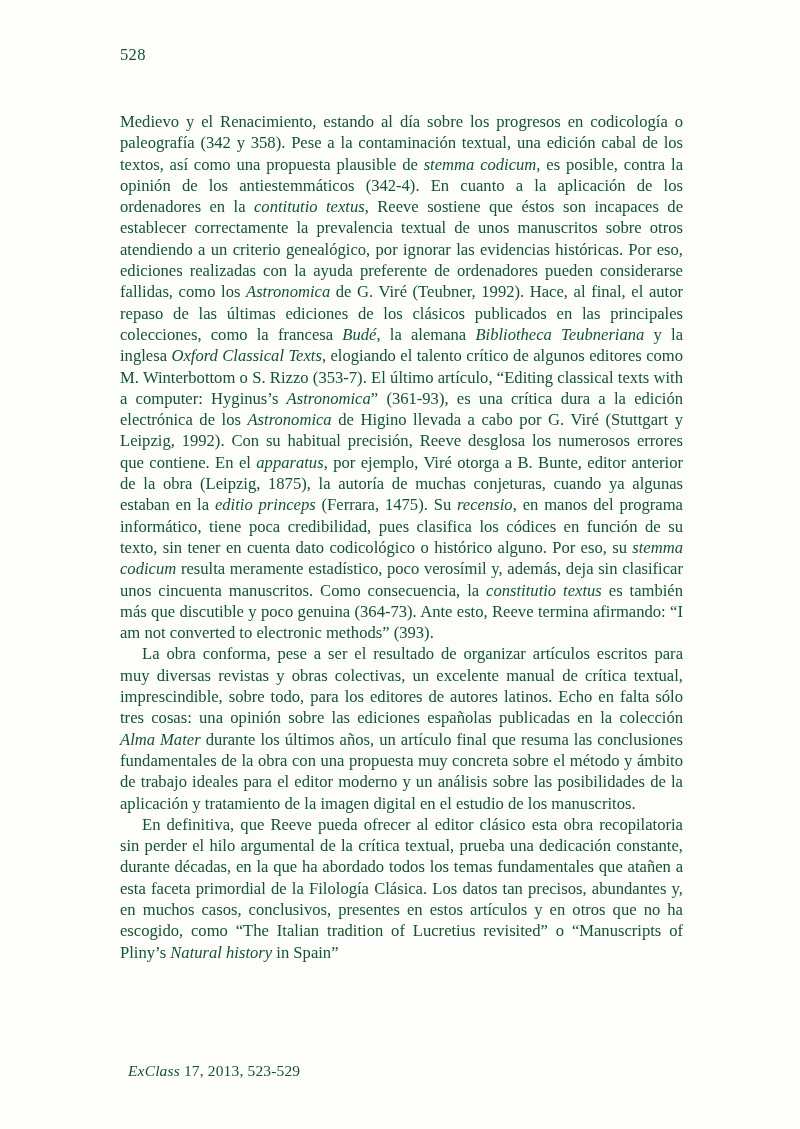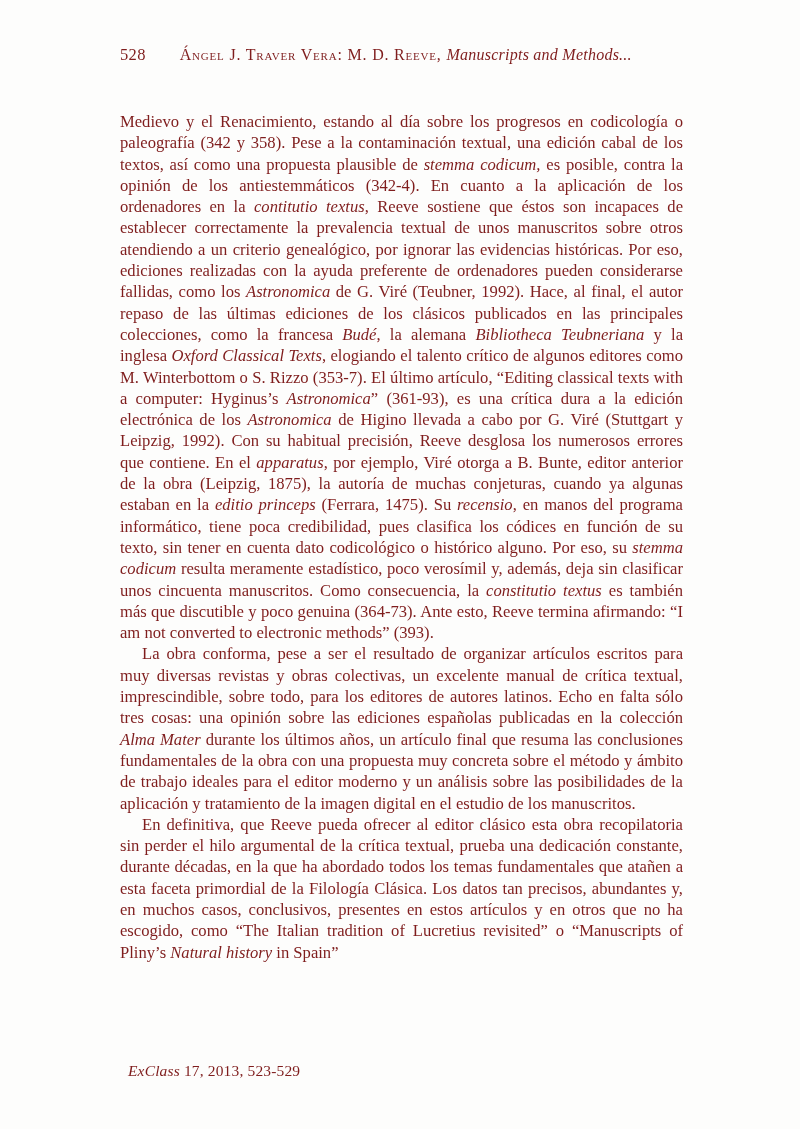--- a/index.html
+++ b/index.html
@@ -7,21 +7,21 @@
     margin: 0;
     padding: 0;
     background: #e8e8e8;
   }
   .page {
     position: relative;
     width: 800px;
     height: 1129px;
     margin: 0 auto;
     background: #fdfdfc;
-    color: #7f1d1d;
+    color: #14532d;
     font-family: "Liberation Serif", "DejaVu Serif", serif;
     overflow: hidden;
   }
   .page-header {
     position: absolute;
     top: 45px;
     left: 120px;
     right: 117px;
     display: flex;
     align-items: baseline;
@@ -66,21 +66,20 @@
     letter-spacing: 0.01em;
   }
 </style>
 </head>
 <body>
 
 <div class="page">
 
   <header class="page-header">
     <span class="page-number">528</span>
-    <span class="running-title"><span class="seg-smallcaps">Ángel J. Traver Vera: M. D. Reeve, </span><span class="seg-italic">Manuscripts and Methods...</span></span>
   </header>
 
   <main class="page-body">
       <p class="para"><span class="seg-normal">Medievo y el Renacimiento, estando al día sobre los progresos en codicología o paleografía (342 y 358). Pese a la contaminación textual, una edición cabal de los textos, así como una propuesta plausible de </span><span class="seg-italic">stemma codicum,</span><span class="seg-normal"> es posible, contra la opinión de los antiestemmáticos (342-4). En cuanto a la aplicación de los ordenadores en la </span><span class="seg-italic">contitutio textus</span><span class="seg-normal">, Reeve sostiene que éstos son incapaces de establecer correctamente la prevalencia textual de unos manuscritos sobre otros atendiendo a un criterio genealógico, por ignorar las evidencias históricas. Por eso, ediciones realizadas con la ayuda preferente de ordenadores pueden considerarse fallidas, como los </span><span class="seg-italic">Astronomica</span><span class="seg-normal"> de G. Viré (Teubner, 1992). Hace, al final, el autor repaso de las últimas ediciones de los clásicos publicados en las principales colecciones, como la francesa </span><span class="seg-italic">Budé</span><span class="seg-normal">, la alemana </span><span class="seg-italic">Bibliotheca Teubneriana</span><span class="seg-normal"> y la inglesa </span><span class="seg-italic">Oxford Classical Texts</span><span class="seg-normal">, elogiando el talento crítico de algunos editores como M. Winterbottom o S. Rizzo (353-7). El último artículo, “Editing classical texts with a computer: Hyginus’s </span><span class="seg-italic">Astronomica</span><span class="seg-normal">” (361-93), es una crítica dura a la edición electrónica de los </span><span class="seg-italic">Astronomica</span><span class="seg-normal"> de Higino llevada a cabo por G. Viré (Stuttgart y Leipzig, 1992). Con su habitual precisión, Reeve desglosa los numerosos errores que contiene. En el </span><span class="seg-italic">apparatus</span><span class="seg-normal">, por ejemplo, Viré otorga a B. Bunte, editor anterior de la obra (Leipzig, 1875), la autoría de muchas conjeturas, cuando ya algunas estaban en la </span><span class="seg-italic">editio princeps</span><span class="seg-normal"> (Ferrara, 1475). Su </span><span class="seg-italic">recensio</span><span class="seg-normal">, en manos del programa informático, tiene poca credibilidad, pues clasifica los códices en función de su texto, sin tener en cuenta dato codicológico o histórico alguno. Por eso, su </span><span class="seg-italic">stemma codicum</span><span class="seg-normal"> resulta meramente estadístico, poco verosímil y, además, deja sin clasificar unos cincuenta manuscritos. Como consecuencia, la </span><span class="seg-italic">constitutio textus</span><span class="seg-normal"> es también más que discutible y poco genuina (364-73). Ante esto, Reeve termina afirmando: “I am not converted to electronic methods” (393).</span></p>
       <p class="para indent"><span class="seg-normal">La obra conforma, pese a ser el resultado de organizar artículos escritos para muy diversas revistas y obras colectivas, un excelente manual de crítica textual, imprescindible, sobre todo, para los editores de autores latinos. Echo en falta sólo tres cosas: una opinión sobre las ediciones españolas publicadas en la colección </span><span class="seg-italic">Alma Mater</span><span class="seg-normal"> durante los últimos años, un artículo final que resuma las conclusiones fundamentales de la obra con una propuesta muy concreta sobre el método y ámbito de trabajo ideales para el editor moderno y un análisis sobre las posibilidades de la aplicación y tratamiento de la imagen digital en el estudio de los manuscritos.</span></p>
       <p class="para indent"><span class="seg-normal">En definitiva, que Reeve pueda ofrecer al editor clásico esta obra recopilatoria sin perder el hilo argumental de la crítica textual, prueba una dedicación constante, durante décadas, en la que ha abordado todos los temas fundamentales que atañen a esta faceta primordial de la Filología Clásica. Los datos tan precisos, abundantes y, en muchos casos, conclusivos, presentes en estos artículos y en otros que no ha escogido, como “The Italian tradition of Lucretius revisited” o “Manuscripts of Pliny’s </span><span class="seg-italic">Natural history</span><span class="seg-normal"> in Spain”</span></p>
     </main>
 
   <footer class="page-footer"><span class="seg-italic">ExClass</span><span class="seg-normal"> 17, 2013, 523-529</span></footer>
 

